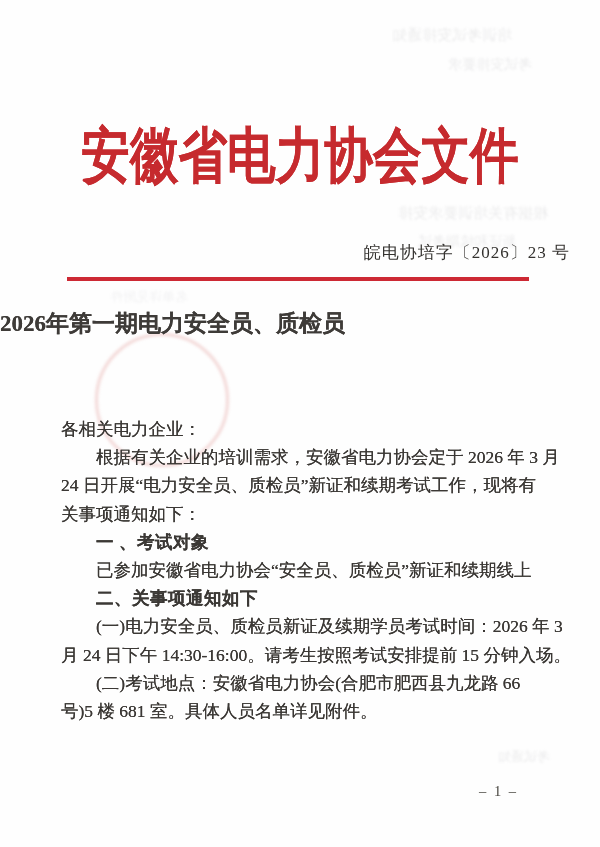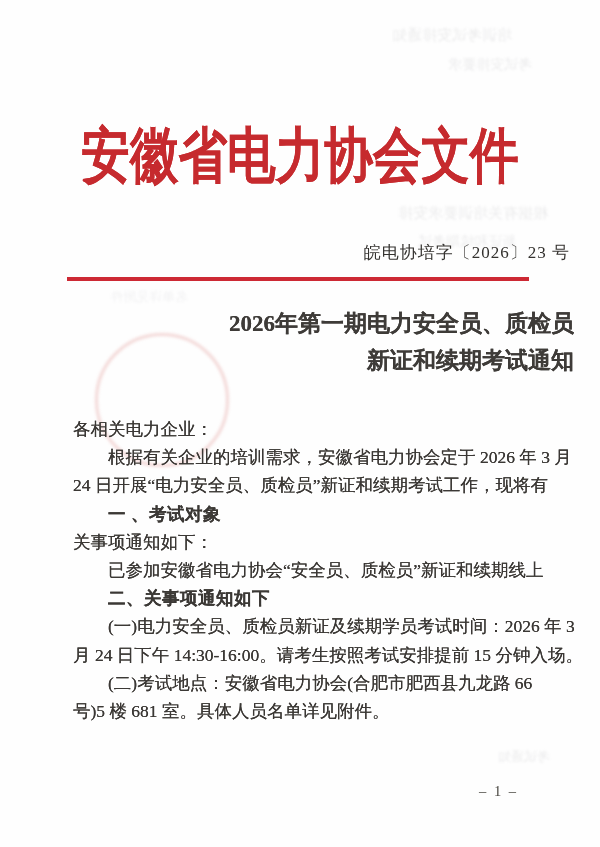--- a/index.html
+++ b/index.html
@@ -64,21 +64,21 @@
     background: var(--rule-red);
   }
 
   
   .doc-title {
     position: absolute;
     top: 305px;
     left: 0;
     width: 100%;
     padding-right: 26px;
-    text-align: right;
+    text-align: left;
     color: var(--title-text);
     font-size: 23px;
     font-weight: bold;
     line-height: 37px;
     text-shadow: 0 0 0.5px var(--title-text);
   }
 
   
   .stamp {
     position: absolute;
@@ -88,21 +88,21 @@
     height: 134px;
     border: 3px solid var(--stamp-pink);
     border-radius: 50%;
     filter: blur(1.6px);
   }
 
   
   .body-text {
     position: absolute;
     top: 415px;
-    left: 73px;
+    left: 61px;
     width: 496px;
     color: var(--body-text);
     font-size: 17.5px;
     line-height: 28.2px;
     text-shadow: 0 0 0.4px var(--body-text);
   }
   .line { white-space: nowrap; }
   .line.indent { padding-left: 2em; }
   .line.bold { font-weight: bold; letter-spacing: 0.5px; }
 
@@ -142,29 +142,28 @@
   <div class="org-header">安徽省电力协会文件</div>
 
   <div class="doc-number">皖电协培字〔2026〕23 号</div>
 
   <div class="red-rule"></div>
 
   <div class="stamp"></div>
 
   <div class="doc-title">
     <div>2026年第一期电力安全员、质检员</div>
-    <div>新证和续期考试通知</div>
   </div>
 
   <div class="body-text">
     <div class="line">各相关电力企业：</div>
     <div class="line indent">根据有关企业的培训需求，安徽省电力协会定于 2026 年 3 月</div>
     <div class="line">24 日开展“电力安全员、质检员”新证和续期考试工作，现将有</div>
+    <div class="line">关事项通知如下：</div>
     <div class="line indent bold">一 、考试对象</div>
-    <div class="line">关事项通知如下：</div>
     <div class="line indent">已参加安徽省电力协会“安全员、质检员”新证和续期线上</div>
     <div class="line indent bold">二、关事项通知如下</div>
     <div class="line indent">(一)电力安全员、质检员新证及续期学员考试时间：2026 年 3</div>
     <div class="line">月 24 日下午 14:30-16:00。请考生按照考试安排提前 15 分钟入场。</div>
     <div class="line indent">(二)考试地点：安徽省电力协会(合肥市肥西县九龙路 66</div>
     <div class="line">号)5 楼 681 室。具体人员名单详见附件。</div>
   </div>
 
   <div class="page-number">– 1 –</div>
 

